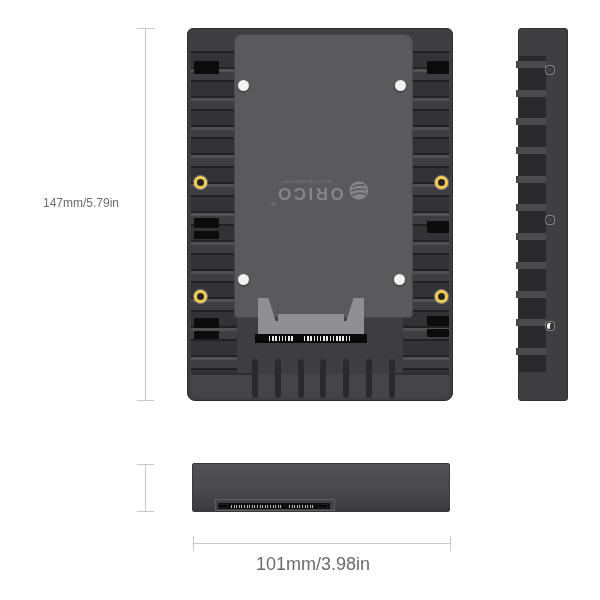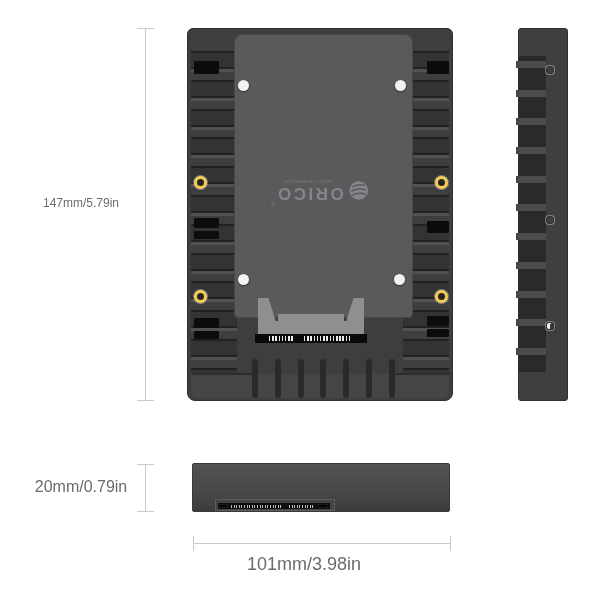--- a/index.html
+++ b/index.html
@@ -167,31 +167,30 @@
     <div class="channel"></div>
     <div class="fin-nubs"></div>
     <div class="hole-gold side" style="left:27px;top:37px;"></div>
     <div class="hole-gold side" style="left:27px;top:187px;"></div>
     <div class="hole-gold side halfwhite" style="left:27px;top:293px;"></div>
   </div>
 
   <div class="dim-line" style="left:145px;top:464px;width:1px;height:48px;"></div>
   <div class="dim-line" style="left:137px;top:464px;width:17px;height:1px;"></div>
   <div class="dim-line" style="left:137px;top:511px;width:17px;height:1px;"></div>
-  <div class="dim-label" style="left:24px;top:478px;width:114px;font-size:16px;">20mm/0.79in</div>
 
   <div class="bottom">
     <div class="b-conn">
       <div class="b-strip">
         <div class="b-cap l"></div>
         <div class="b-pins p1"></div>
         <div class="b-pins p2"></div>
         <div class="b-cap r"></div>
       </div>
     </div>
   </div>
 
   <div class="dim-line" style="left:193px;top:543px;width:258px;height:1px;"></div>
   <div class="dim-line" style="left:193px;top:536px;width:1px;height:15px;"></div>
   <div class="dim-line" style="left:450px;top:536px;width:1px;height:15px;"></div>
-  <div class="dim-label" style="left:231px;top:554px;width:146px;font-size:18px;">101mm/3.98in</div>
+  <div class="dim-label" style="left:240px;top:554px;width:146px;font-size:18px;">101mm/3.98in</div>
 
 </div>
 
 </body></html>

